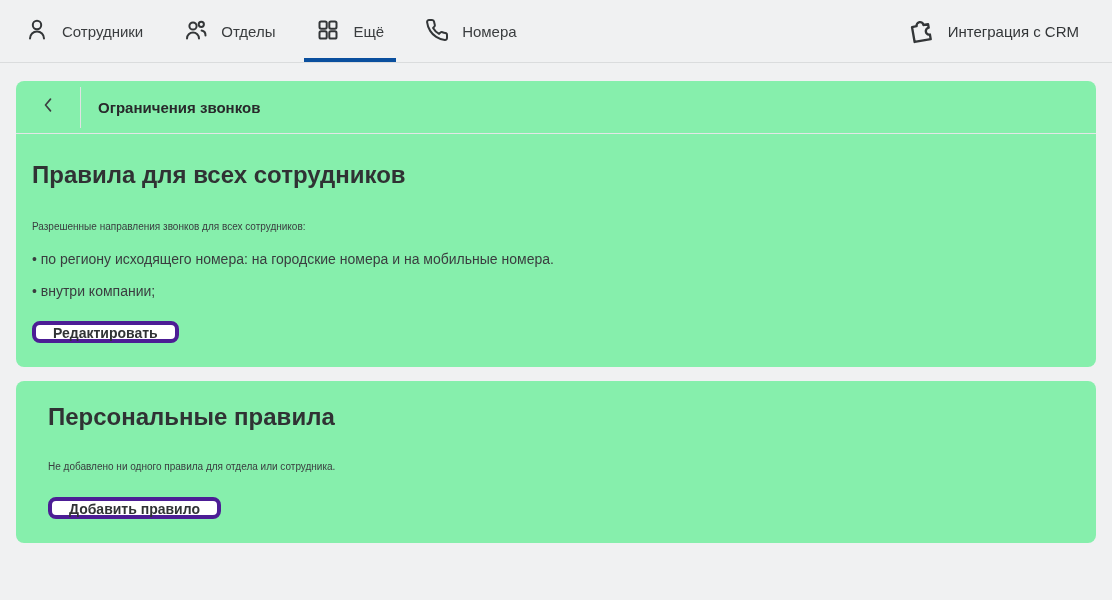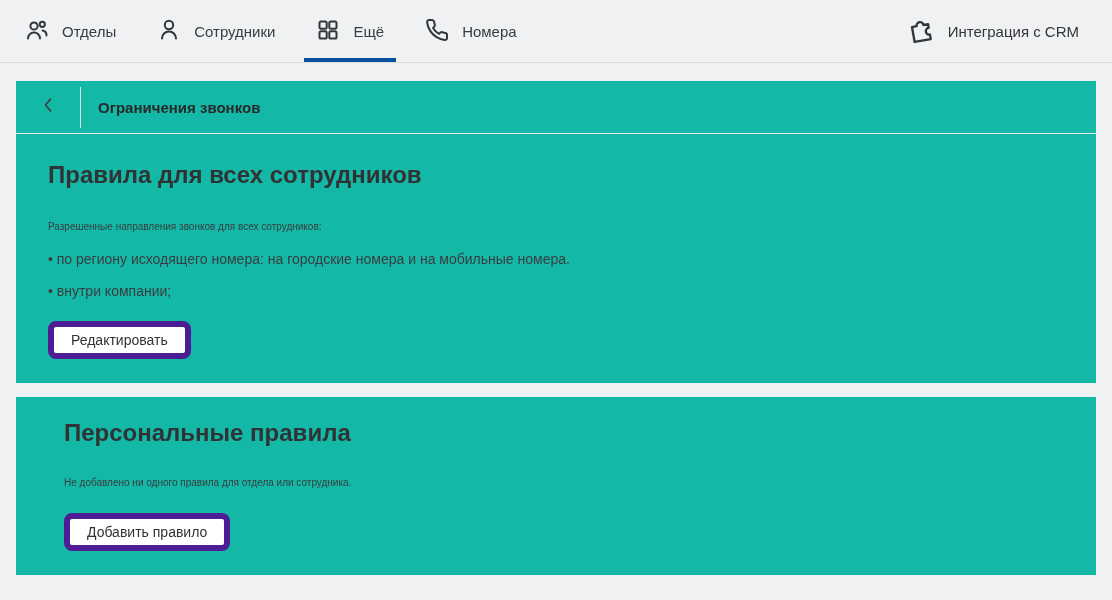--- a/index.html
+++ b/index.html
@@ -32,88 +32,88 @@
     content: ""; position: absolute; left: 0; right: 0; bottom: 0;
     height: 4px; background: #0a4f9e;
   }
   .crm-link {
     display: flex; align-items: center; gap: 12px;
     color: #333638; font-size: 15px; cursor: pointer;
   }
 
   
   .card {
-    background: #14b8a6;
+    background: #86efac;
     margin: 0 16px;
-    border-radius: 0;
+    border-radius: 8px;
   }
   .card-1 { margin-top: 18px; overflow: hidden; }
 
   .card-header {
     height: 53px;
     display: flex; align-items: center;
     border-bottom: 1px solid #e4e6e7;
   }
   .back-btn {
     width: 64px; height: 100%;
     display: flex; align-items: center; justify-content: center;
     cursor: pointer; color: #3c3f41;
   }
   .vdiv { width: 1px; height: 41px; background: #e0e2e3; }
   .page-title {
     margin-left: 17px;
     font-size: 15px; font-weight: 700; color: #28292b;
   }
 
-  .card-body { padding: 27px 32px 24px; }
+  .card-body { padding: 27px 16px 24px; }
   .section-title {
     margin: 0; font-size: 24px; line-height: 28px;
     font-weight: 700; color: #303234;
   }
   .body-text { margin: 30px 0 0; font-size: 10px; line-height: 16px; color: #3a3d3f; }
   .bullet-line { margin: 16px 0 0; font-size: 14px; line-height: 16px; color: #3a3d3f; }
 
   .outline-btn {
-    margin-top: 22px; height: 38px; padding: 0 17px;
+    margin-top: 22px; height: 22px; padding: 0 17px;
     background: #ffffff;
-    border: 6px solid #4c1d95; border-radius: 8px;
+    border: 4px solid #4c1d95; border-radius: 8px;
     font-family: "Liberation Sans", sans-serif;
-    font-size: 14px; font-weight: 400; color: #303335;
+    font-size: 14px; font-weight: 700; color: #303335;
     cursor: pointer;
   }
 
-  .card-2 { margin-top: 14px; padding: 22px 48px 24px; }
+  .card-2 { margin-top: 14px; padding: 22px 32px 24px; }
   .card-2 .body-text { margin-top: 28px; }
 </style>
 </head>
 <body>
 
 <header class="topbar">
   <nav class="tabs">
 
     <div class="tab">
       <span>
         <svg width="24" height="24" viewBox="0 0 24 24" fill="none" stroke="currentColor" stroke-width="2" stroke-linecap="round">
+          <circle cx="12" cy="7" r="4.2"></circle>
+          <path d="M5 20.5c0-3.9 3.1-7 7-7s7 3.1 7 7"></path>
+        </svg>
+      </span>
+      <span>Сотрудники</span>
+    </div>
+
+    <div class="tab">
+      <span>
+        <svg width="24" height="24" viewBox="0 0 24 24" fill="none" stroke="currentColor" stroke-width="2" stroke-linecap="round">
           <circle cx="9" cy="8" r="3.6"></circle>
           <path d="M3 20.5c0-3.3 2.7-6 6-6s6 2.7 6 6"></path>
           <circle cx="17.3" cy="6.3" r="2.6"></circle>
           <path d="M17.6 12.6c2.4.4 3.9 2.3 3.9 4.9"></path>
         </svg>
       </span>
       <span>Отделы</span>
-    </div>
-
-    <div class="tab">
-      <span>
-        <svg width="24" height="24" viewBox="0 0 24 24" fill="none" stroke="currentColor" stroke-width="2" stroke-linecap="round">
-          <circle cx="12" cy="7" r="4.2"></circle>
-          <path d="M5 20.5c0-3.9 3.1-7 7-7s7 3.1 7 7"></path>
-        </svg>
-      </span>
-      <span>Сотрудники</span>
     </div>
 
     <div class="tab active">
       <span>
         <svg width="24" height="24" viewBox="0 0 24 24" fill="none" stroke="currentColor" stroke-width="2">
           <rect x="3.5" y="3.5" width="7.2" height="7.2" rx="1.6"></rect>
           <rect x="13.3" y="3.5" width="7.2" height="7.2" rx="1.6"></rect>
           <rect x="3.5" y="13.3" width="7.2" height="7.2" rx="1.6"></rect>
           <rect x="13.3" y="13.3" width="7.2" height="7.2" rx="1.6"></rect>
         </svg>

